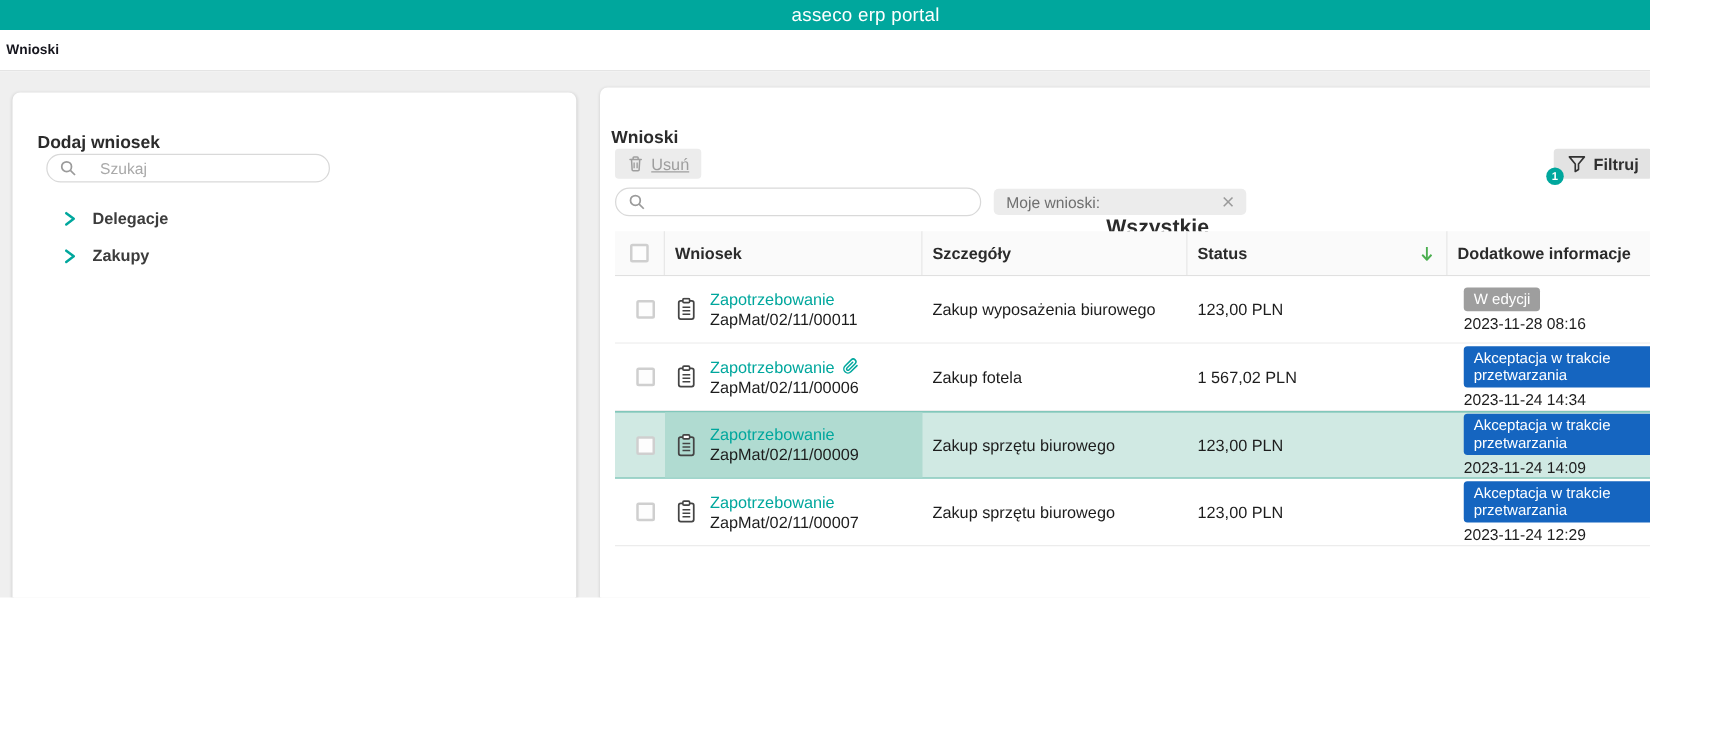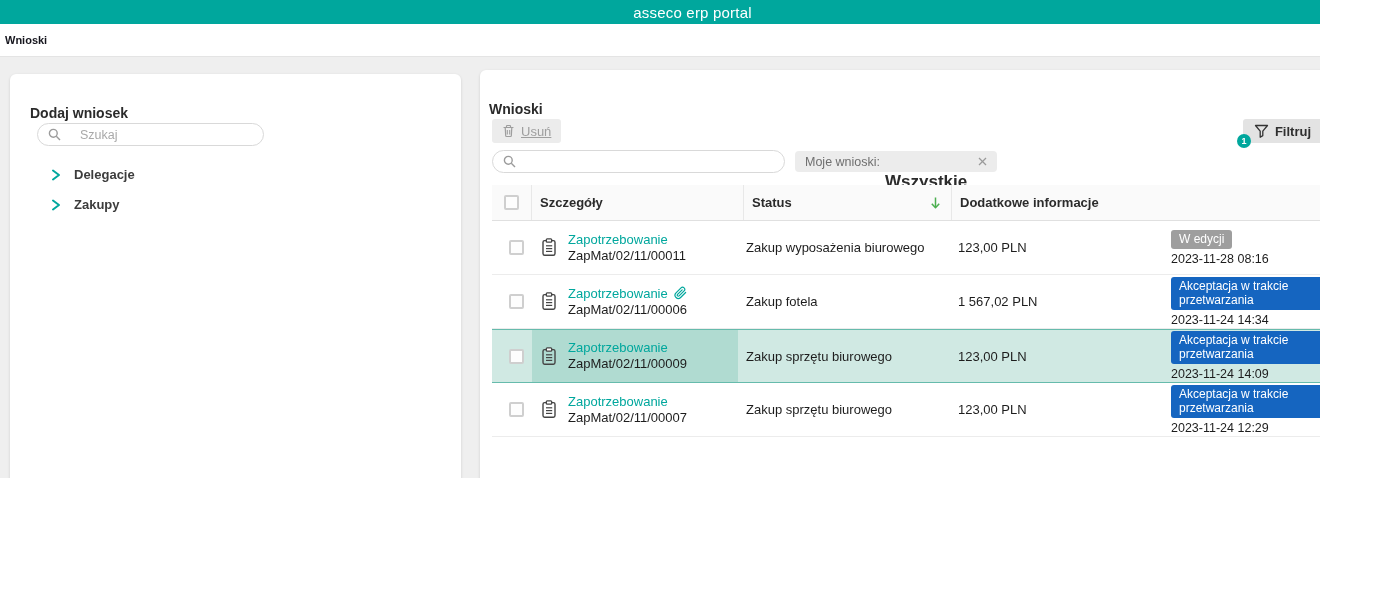--- a/index.html
+++ b/index.html
@@ -190,20 +190,21 @@
               <line x1="8" y1="1" x2="1" y2="8" stroke="#9a9a9a" stroke-width="1.3"></line>
             </svg>
         </span>
       </div>
 
       <div class="table">
         <div class="thead">
           <div class="th col-check">
             <div class="checkbox"></div>
           </div>
+          <div class="th col-wniosek">Wniosek</div>
           <div class="th col-szcz">Szczegóły</div>
           <div class="th col-status">
             <span>Status</span>
             <span class="sort-arrow icon">
               <svg width="11" height="14" viewBox="0 0 11 14">
                   <line x1="5.5" y1="1.5" x2="5.5" y2="11" stroke="#4CAF50" stroke-width="1.5"></line>
                   <polyline points="1.8,7.8 5.5,11.8 9.2,7.8" fill="none" stroke="#4CAF50" stroke-width="1.5" stroke-linejoin="round"></polyline>
                 </svg>
             </span>
           </div>

